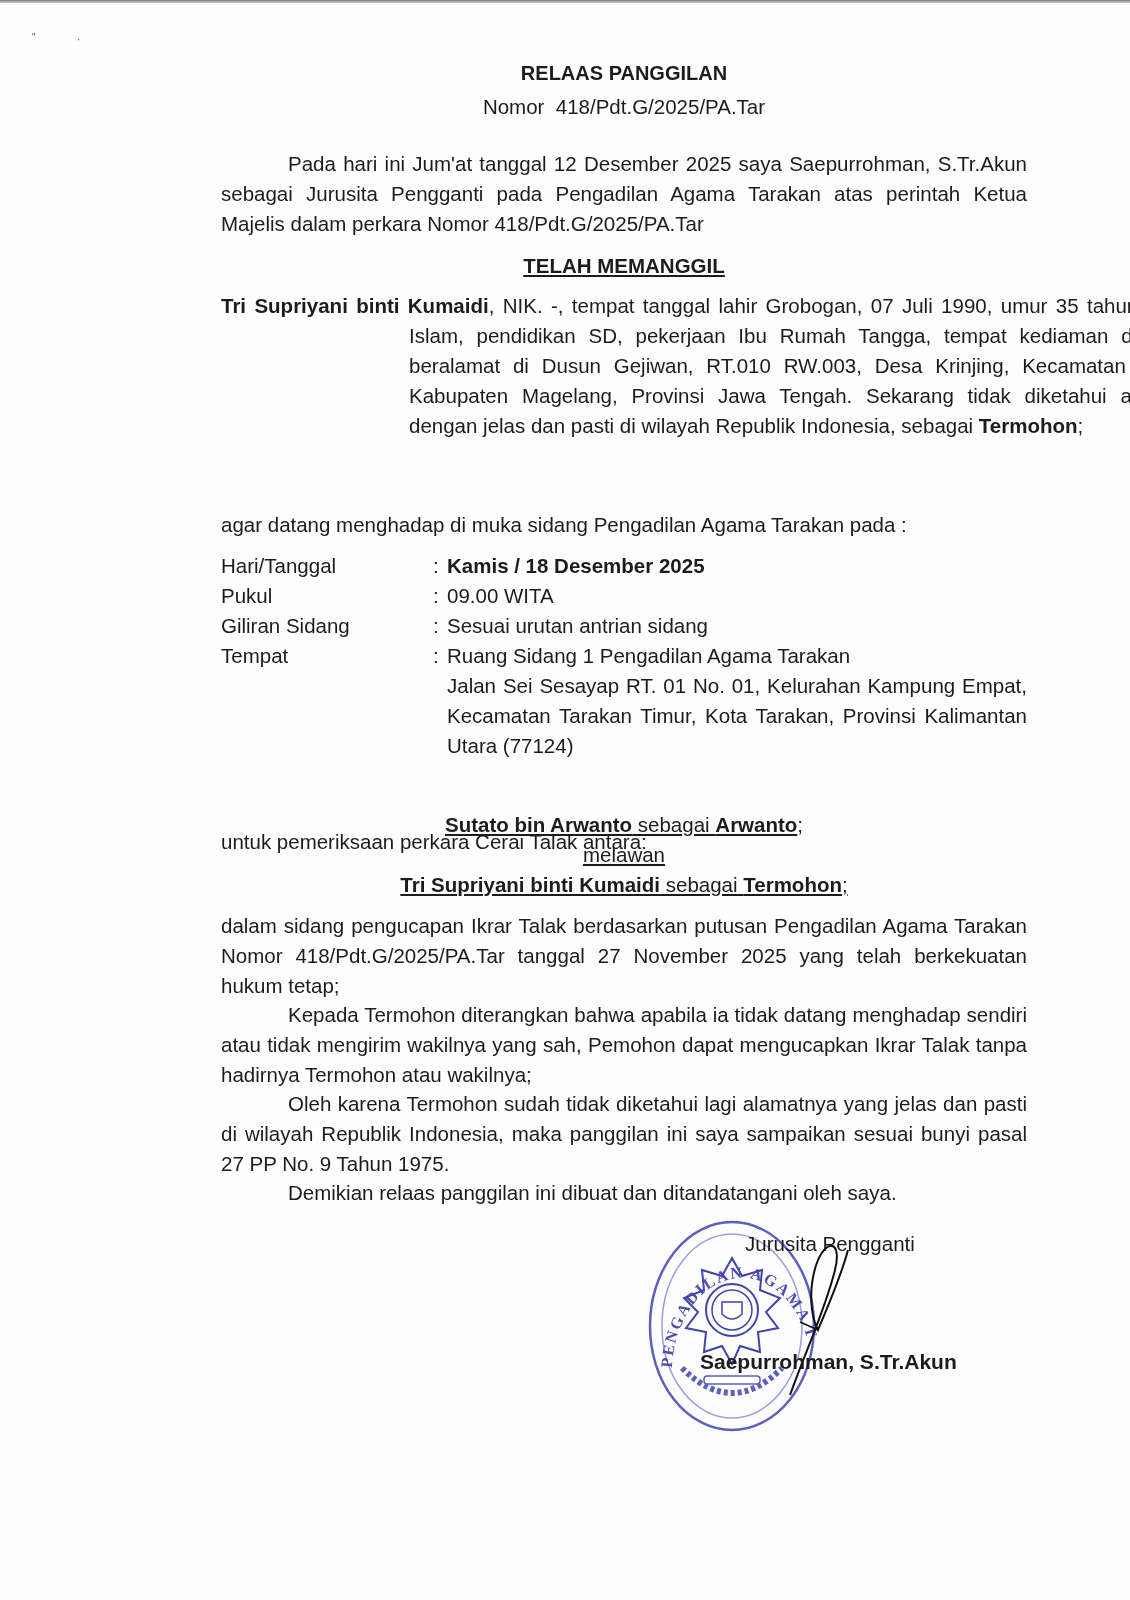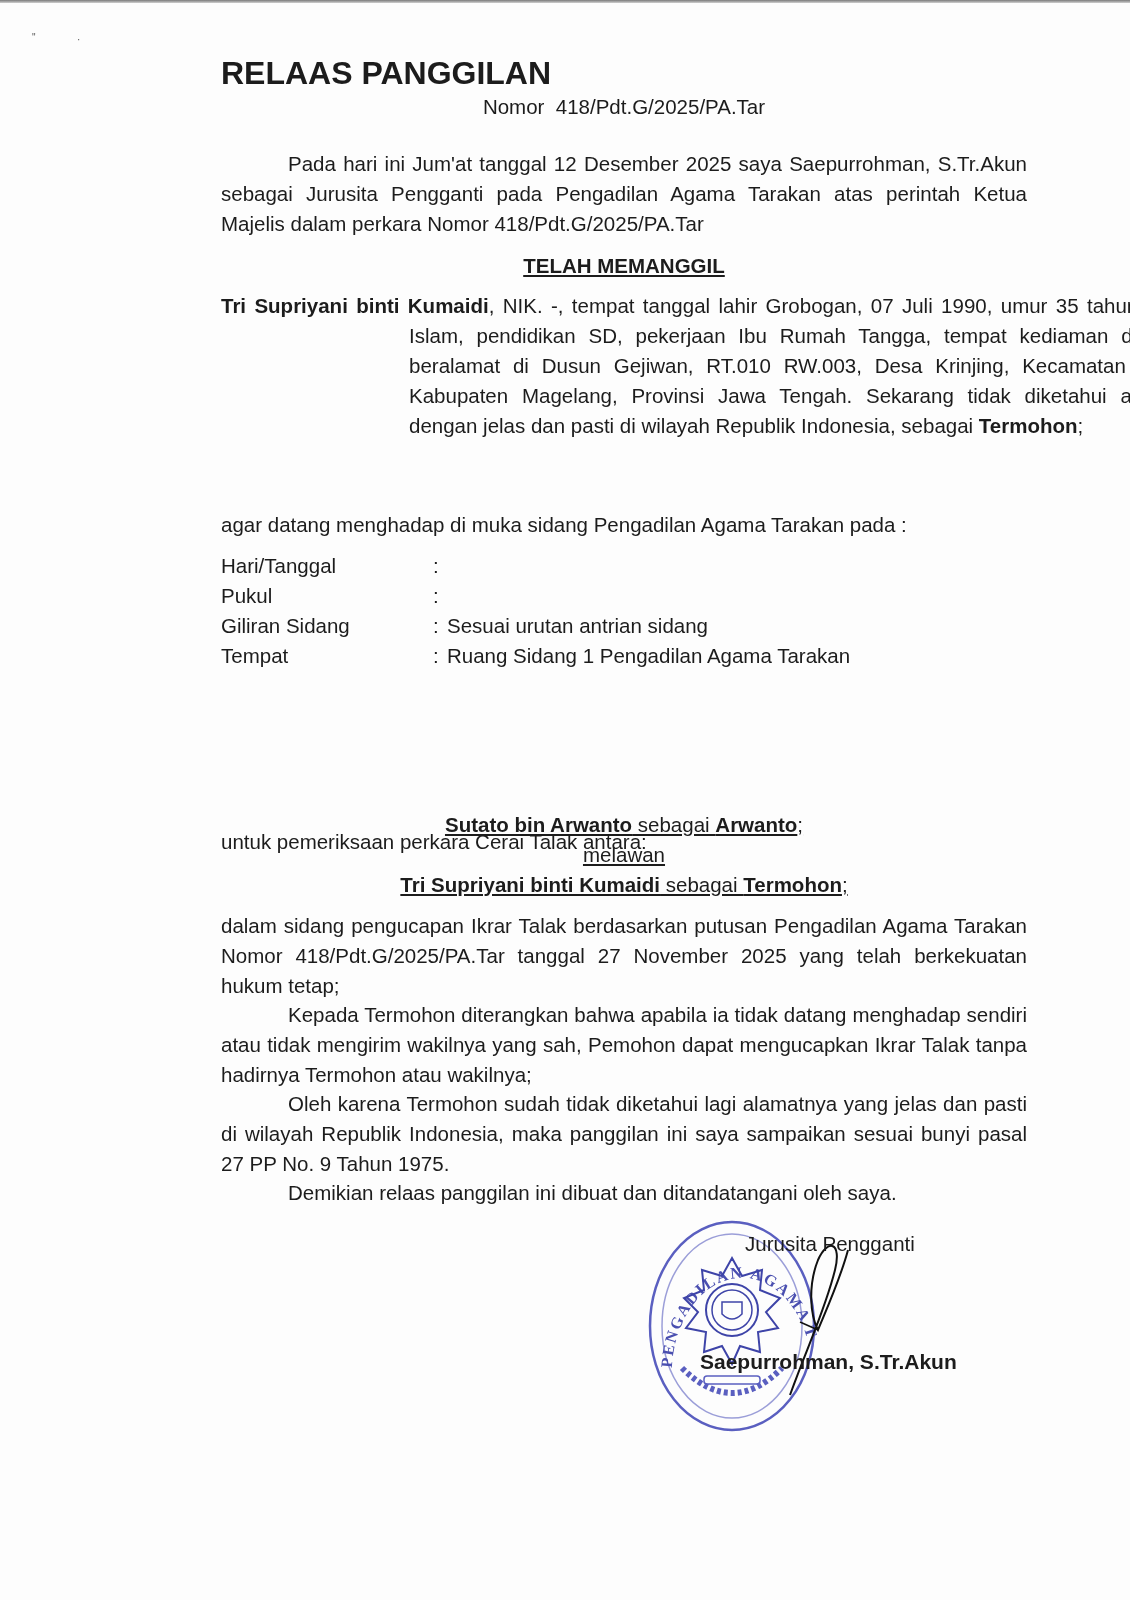--- a/index.html
+++ b/index.html
@@ -3,21 +3,21 @@
 <meta charset="utf-8">
 <style>
   html, body { margin: 0; padding: 0; }
   body {
     width: 1130px; height: 1600px; background: #fdfdfd; position: relative; overflow: hidden;
     font-family: "Liberation Sans", sans-serif; color: #1c1c1c;
   }
   .topline { position: absolute; left: 0; top: 0; width: 1130px; height: 3px; background: linear-gradient(#7a7a7a, #d0d0d0); }
   .speck { position: absolute; color: #555; font-size: 10px; }
   .page { position: absolute; left: 221px; top: 0; width: 806px; font-size: 20.5px; line-height: 30px; }
-  .title { position: absolute; left: 0; top: 58px; width: 806px; text-align: left; font-weight: bold; font-size: 32px; }
+  .title { position: absolute; left: 0; top: 58px; width: 806px; text-align: center; font-weight: bold; font-size: 20px; }
   .nomor { position: absolute; left: 0; top: 92px; width: 806px; text-align: center; }
   .block { position: absolute; left: 0; width: 806px; text-align: justify; }
   .indent { text-indent: 67px; }
   .center { text-align: center; text-decoration: underline; }
   b { font-weight: bold; }
   .hang { padding-left: 188px; text-indent: -188px; }
   .tbl { position: absolute; left: 0; top: 551px; width: 806px; }
   .row { display: flex; }
   .lbl { width: 212px; flex: none; }
   .colon { width: 14px; flex: none; }
@@ -45,35 +45,38 @@
   <div class="block hang" style="top:291px;">
     <b>Tri Supriyani binti Kumaidi</b><span>, NIK. -, tempat tanggal lahir Grobogan, 07 Juli 1990, umur 35 tahun, agama Islam, pendidikan SD, pekerjaan Ibu Rumah Tangga, tempat kediaman di Dahulu beralamat di Dusun Gejiwan, RT.010 RW.003, Desa Krinjing, Kecamatan Kajoran, Kabupaten Magelang, Provinsi Jawa Tengah. Sekarang tidak diketahui alamatnya dengan jelas dan pasti di wilayah Republik Indonesia, sebagai </span><b>Termohon</b><span>;</span>
   </div>
 
   <div class="block" style="top:510px;">agar datang menghadap di muka sidang Pengadilan Agama Tarakan pada :</div>
 
   <div class="tbl">
     <div class="row">
       <div class="lbl">Hari/Tanggal</div>
       <div class="colon">:</div>
+      <div class="val" style="font-weight:bold;">Kamis / 18 Desember 2025</div>
     </div>
     <div class="row">
       <div class="lbl">Pukul</div>
       <div class="colon">:</div>
+      <div class="val">09.00 WITA</div>
     </div>
     <div class="row">
       <div class="lbl">Giliran Sidang</div>
       <div class="colon">:</div>
       <div class="val">Sesuai urutan antrian sidang</div>
     </div>
     <div class="row">
       <div class="lbl">Tempat</div>
       <div class="colon">:</div>
       <div class="val">
         <div>Ruang Sidang 1 Pengadilan Agama Tarakan</div>
+        <div>Jalan Sei Sesayap RT. 01 No. 01, Kelurahan Kampung Empat, Kecamatan Tarakan Timur, Kota Tarakan, Provinsi Kalimantan Utara (77124)</div>
       </div>
     </div>
   </div>
 
   <div class="block" style="top:791px;margin-top:36px;">untuk pemeriksaan perkara Cerai Talak antara:</div>
 
   <div class="block center" style="top:810px;">
     <b>Sutato bin Arwanto</b><span style="white-space:pre;"> sebagai </span><b>Arwanto</b><span>;</span>
   </div>
   <div class="block center" style="top:840px;">melawan</div>

